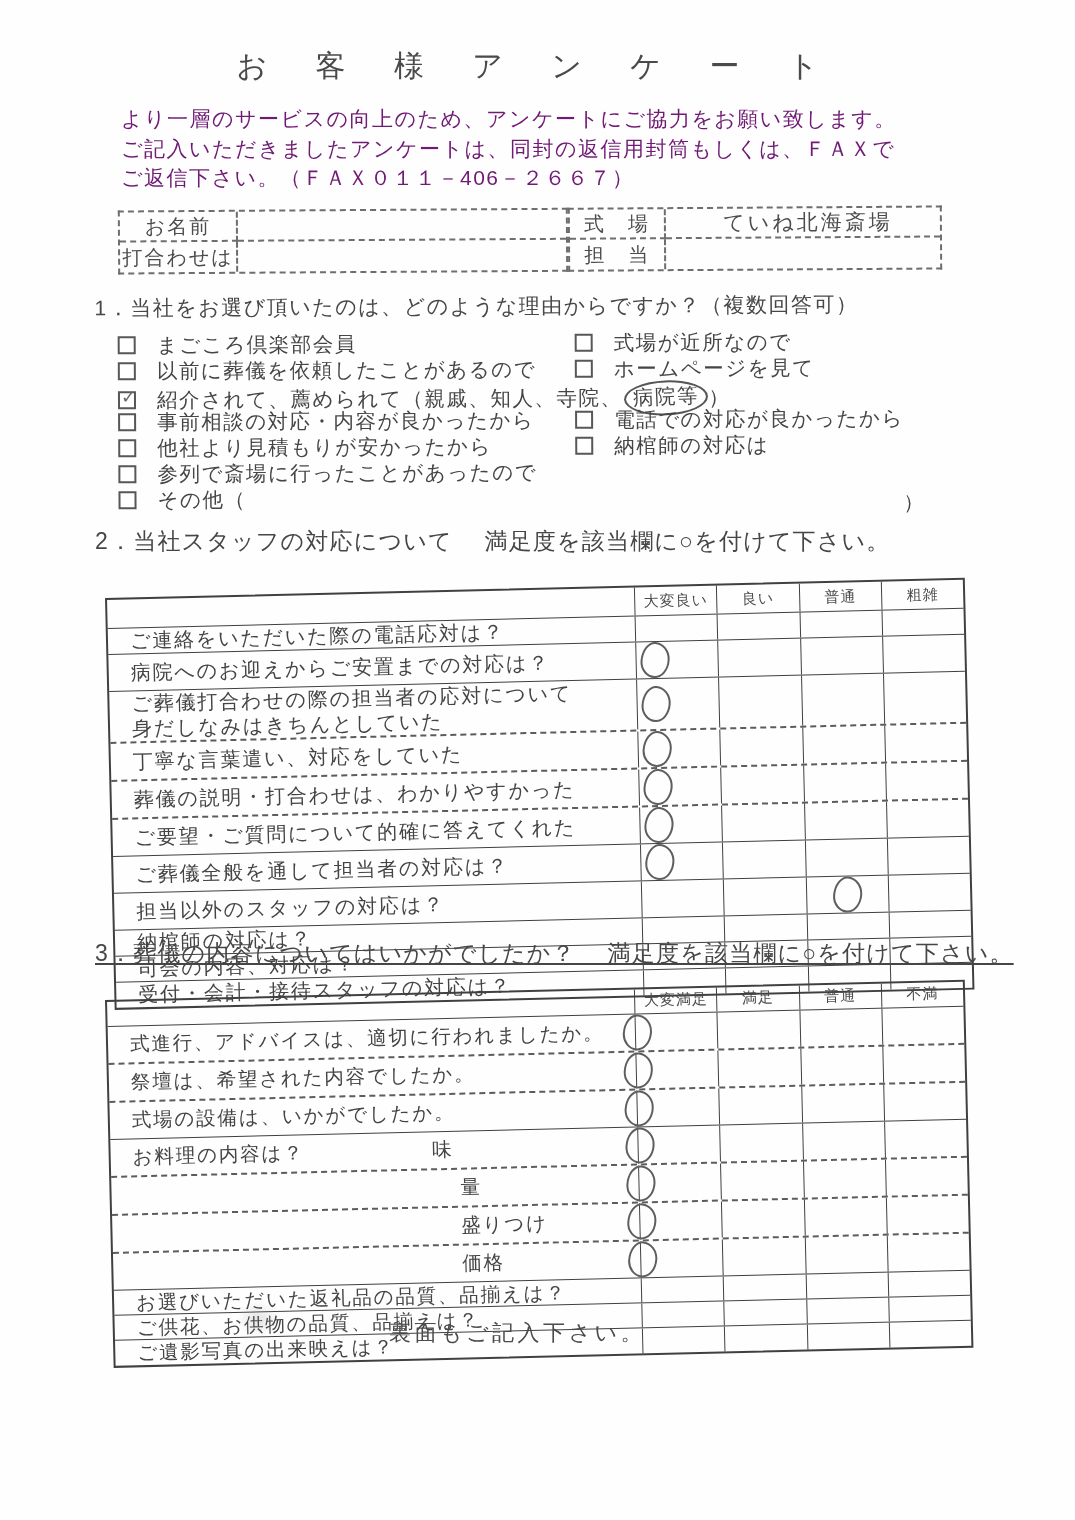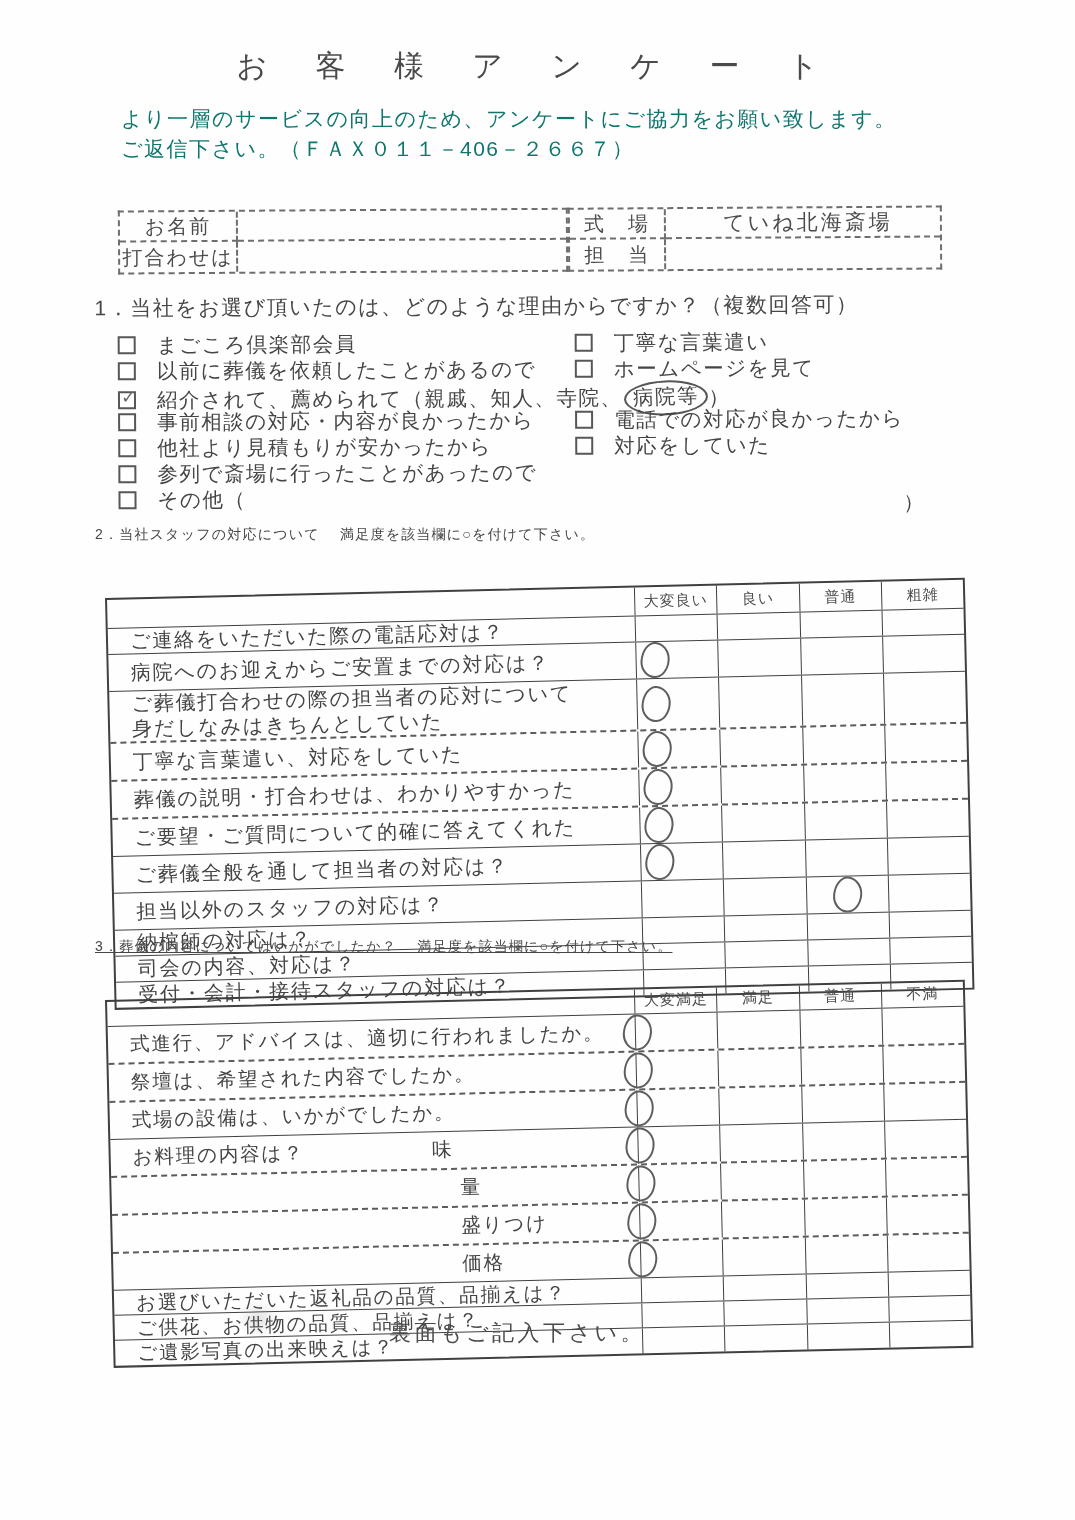--- a/index.html
+++ b/index.html
@@ -11,21 +11,21 @@
   .page{position:relative;width:1075px;height:1520px;background:#fefefe;}
 
   
   .title{
     position:absolute;top:46px;left:0;width:100%;text-align:center;
     font-size:30px;letter-spacing:20px;color:#4a4a4a;font-weight:500;white-space:pre;
   }
 
   
   .intro{position:absolute;top:104px;left:121px;width:830px;}
-  .intro-line{font-size:21px;line-height:29.5px;letter-spacing:1.5px;color:#0f766e;white-space:pre;}
+  .intro-line{font-size:21px;line-height:29.5px;letter-spacing:1.5px;color:#701a75;white-space:pre;}
 
   
   .hdr-box{position:absolute;top:208px;left:118px;width:824px;height:64px;display:flex;transform:rotate(-0.35deg);}
   .hbox{border:2px dashed #6e6e6e;box-sizing:border-box;display:grid;grid-template-rows:1fr 1fr;height:100%;}
   .hbox.left{width:450px;grid-template-columns:118px 1fr;}
   .hbox.right{width:374px;grid-template-columns:96px 1fr;margin-left:0px;}
   .hcellb{box-sizing:border-box;display:flex;align-items:center;font-size:20px;letter-spacing:2px;color:#4c4c4c;white-space:pre;}
   .hlab{justify-content:center;}
   .br{border-right:2px dashed #6e6e6e;}
   .bb{border-bottom:2px dashed #6e6e6e;}
@@ -47,21 +47,21 @@
   .tick{position:absolute;left:1px;top:-7px;font-size:18px;color:#6a6a6a;}
   .q1-label{font-size:20.5px;letter-spacing:1.5px;color:#454545;white-space:pre;}
   .circled{
     font-size:20.5px;letter-spacing:1.5px;color:#454545;
     border:2px solid #565656;border-radius:50%;padding:0 7px 3px;margin-left:2px;
     transform:rotate(-2deg);display:inline-block;
   }
   .far-paren{position:absolute;left:808px;top:7px;font-size:20px;color:#454545;}
 
   
-  .sec-heading{position:absolute;left:95px;font-size:14px;letter-spacing:1.2px;color:#464646;white-space:pre;}
+  .sec-heading{position:absolute;left:95px;font-size:23px;letter-spacing:1.2px;color:#464646;white-space:pre;}
   #q2-heading{top:526px;}
   #q3-heading{top:938px;text-decoration:underline;}
 
   
   .stable{
     position:absolute;left:105px;width:860px;box-sizing:border-box;
     border:2.2px solid #404040;background:transparent;
     transform-origin:0 0;
   }
   #q2-table{top:598px;transform:rotate(-1.35deg);}
@@ -107,20 +107,21 @@
 </style>
 </head>
 <body>
 
 <div class="page">
 
   <div class="title">お 客 様 ア ン ケ ー ト</div>
 
   <div class="intro">
     <div class="intro-line">より一層のサービスの向上のため、アンケートにご協力をお願い致します。</div>
+    <div class="intro-line">ご記入いただきましたアンケートは、同封の返信用封筒もしくは、ＦＡＸで</div>
     <div class="intro-line">ご返信下さい。（ＦＡＸ０１１－406－２６６７）</div>
   </div>
 
   <div class="hdr-box">
     <div class="hbox left">
       <div class="hcellb hlab br bb">お名前</div>
       <div class="hcellb hval bb"></div>
       <div class="hcellb hlab br">打合わせは</div>
       <div class="hcellb hval"></div>
     </div>
@@ -135,21 +136,21 @@
   <div class="q1">
     <div class="q1-heading">1．当社をお選び頂いたのは、どのような理由からですか？（複数回答可）</div>
     <div class="q1-rows" id="q1-rows">
         <div class="q1-row">
           <span class="q1-cell left-cell">
             <span class="cb"></span>
             <span class="q1-label">まごころ倶楽部会員</span>
           </span>
           <span class="q1-cell right-cell">
             <span class="cb"></span>
-            <span class="q1-label">丁寧な言葉遣い</span>
+            <span class="q1-label">式場が近所なので</span>
           </span>
         </div>
         <div class="q1-row">
           <span class="q1-cell left-cell">
             <span class="cb"></span>
             <span class="q1-label">以前に葬儀を依頼したことがあるので</span>
           </span>
           <span class="q1-cell right-cell">
             <span class="cb"></span>
             <span class="q1-label">ホームページを見て</span>
@@ -175,21 +176,21 @@
             <span class="q1-label">電話での対応が良かったから</span>
           </span>
         </div>
         <div class="q1-row">
           <span class="q1-cell left-cell">
             <span class="cb"></span>
             <span class="q1-label">他社より見積もりが安かったから</span>
           </span>
           <span class="q1-cell right-cell">
             <span class="cb"></span>
-            <span class="q1-label">対応をしていた</span>
+            <span class="q1-label">納棺師の対応は</span>
           </span>
         </div>
         <div class="q1-row">
           <span class="q1-cell left-cell">
             <span class="cb"></span>
             <span class="q1-label">参列で斎場に行ったことがあったので</span>
           </span>
         </div>
         <div class="q1-row">
           <span class="q1-cell left-cell">

